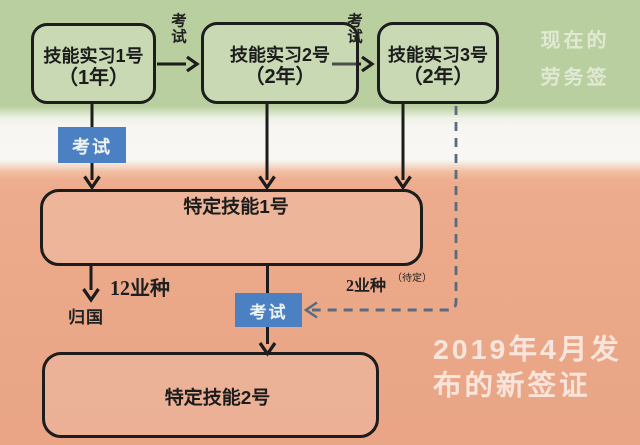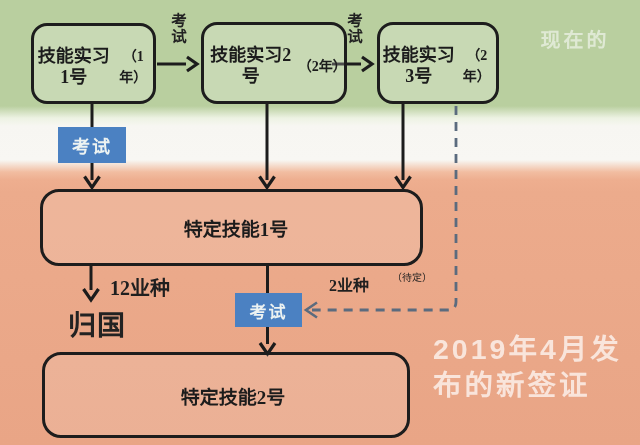--- a/index.html
+++ b/index.html
@@ -7,36 +7,36 @@
   #stage{
     position:relative;width:640px;height:445px;overflow:hidden;
     background:linear-gradient(to bottom,
       #b9cf9f 0px, #b9cf9f 106px,
       #edf2e3 118px, #f7f6f2 126px, #f8f7f3 160px,
       #f2bda1 172px, #eeae8f 180px, #ecab8c 192px, #e9a586 445px);
   }
   .node{
     position:absolute;box-sizing:border-box;
     border:3px solid #1d1d1d;
-    display:flex;flex-direction:row;align-items:center;justify-content:center;
+    display:flex;flex-direction:column;align-items:center;justify-content:center;
     text-align:center;color:#1c1c1c;
-    font-family:Liberation Serif, serif;font-weight:700;
+    font-family:Liberation Sans, sans-serif;font-weight:700;
   }
   .node .t1{font-size:18px;line-height:21px;}
-  .node .t2{font-size:14px;line-height:21px;}
+  .node .t2{font-size:20px;line-height:21px;}
   .node-green{padding-top:6px;}
   #node-skill1 .t1,#node-skill1 .t2{font-size:19px;line-height:22px;}
-  #node-skill1{padding-left:9px;padding-top:4px;}
+  #node-skill1{padding-left:9px;padding-top:4px;justify-content:space-between;}
   .node-green{background:rgba(255,255,255,0.22);border-radius:16px;}
   .node-orange{background:rgba(255,255,255,0.13);border-radius:19px;}
   #node-intern1{left:31px;top:23px;width:125px;height:81px;}
-  #node-intern2{left:201px;top:22px;width:146px;height:82px;}
+  #node-intern2{left:201px;top:22px;width:158px;height:82px;}
   #node-intern3{left:377px;top:22px;width:122px;height:82px;}
   #node-skill1{left:40px;top:189px;width:383px;height:77px;}
-  #node-skill2{left:42px;top:352px;width:368px;height:86px;padding-left:14px;}
+  #node-skill2{left:42px;top:352px;width:337px;height:86px;padding-left:14px;}
   #node-skill2 .t1,#node-skill2 .t2{font-size:19px;line-height:22px;}
   #node-skill2{padding-top:5px;}
 
   .exam-vertical{
     position:absolute;width:18px;top:13px;
     font-size:15.5px;line-height:16px;color:#222;
     font-family:serif;font-weight:600;
     text-align:center;word-break:break-all;
   }
   #exam-label-1{left:170px;}
@@ -46,23 +46,23 @@
     position:absolute;background:#4b81c2;
     display:flex;align-items:center;justify-content:center;
     color:#edf3f2;font-weight:600;letter-spacing:2px;
     font-family:serif;
   }
   #exam-badge-left{left:58px;top:127px;width:68px;height:36px;font-size:18px;}
   #exam-badge-center{left:235px;top:293px;width:67px;height:34px;font-size:17px;}
 
   .note{position:absolute;color:#1f1f1f;font-family:serif;font-weight:600;}
   #note-branch-left{left:110px;top:272px;font-size:20px;}
-  #note-branch-right{left:329px;top:272px;font-size:16px;}
+  #note-branch-right{left:346px;top:272px;font-size:16px;}
   #note-pending{left:392px;top:269px;font-size:10px;font-weight:500;}
-  #note-return{left:68px;top:303px;font-size:28px;letter-spacing:1px;font-weight:600;color:#222;}
+  #note-return{left:68px;top:303px;font-size:17px;letter-spacing:1px;font-weight:600;color:#222;}
 
   .watermark{
     position:absolute;font-weight:700;text-align:center;
     font-family:"Liberation Sans",sans-serif;
   }
   #watermark-current{
     left:514px;top:22px;width:122px;
     font-size:20px;line-height:37px;letter-spacing:3px;
     color:rgba(255,255,255,0.55);
   }
@@ -75,20 +75,21 @@
   .node,.badge,.note,.exam-vertical{z-index:2;}
   .watermark{z-index:0;}
 </style>
 </head>
 <body>
 
 <div id="stage">
 
   <div class="watermark" id="watermark-current">
     <div>现在的</div>
+    <div>劳务签</div>
   </div>
   <div class="watermark" id="watermark-new">
     <div>2019年4月发</div>
     <div>布的新签证</div>
   </div>
 
   <svg id="connectors" width="640" height="445" viewBox="0 0 640 445">
     <g stroke="#1c1c1c" stroke-width="3" fill="none">
       <path d="M157 64 H186"></path>
       <path d="M187 57 L197 64 L187 71" stroke-width="3.2"></path>

